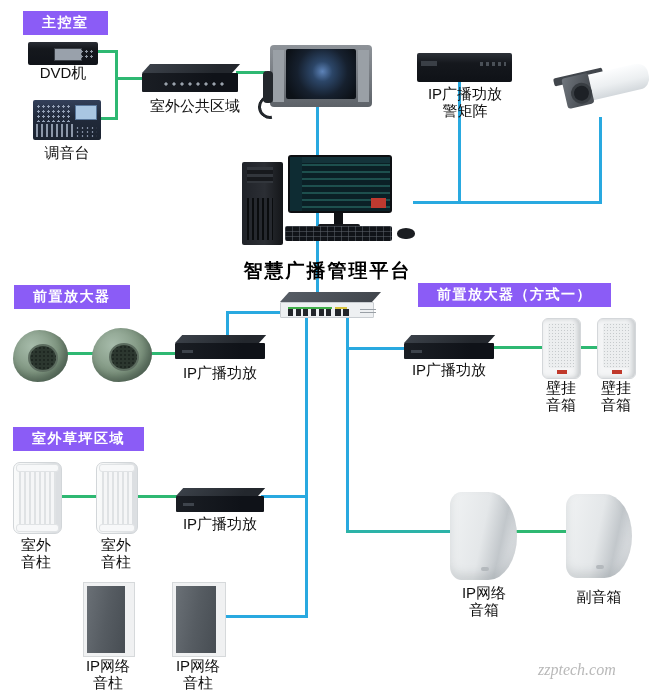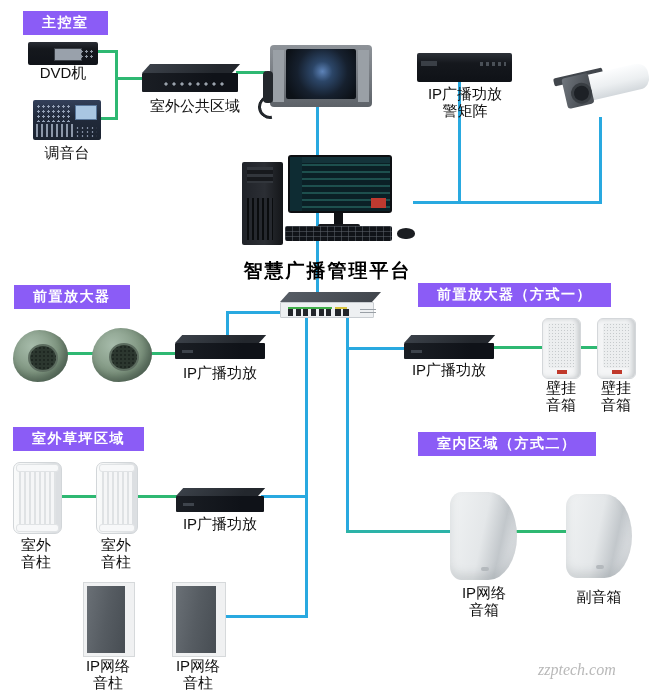--- a/index.html
+++ b/index.html
@@ -156,21 +156,20 @@
   <div class="ln c h" style="left:261px;top:495px;width:47px;"></div>
   <div class="ln c h" style="left:226px;top:615px;width:82px;"></div>
   <div class="ln c v" style="left:346px;top:316px;height:217px;"></div>
   <div class="ln c h" style="left:346px;top:347px;width:61px;"></div>
   <div class="ln t h" style="left:346px;top:530px;width:106px;"></div>
 
   <div class="area" style="left:23px;top:11px;">主控室</div>
   <div class="area" style="left:14px;top:285px;">前置放大器</div>
   <div class="area" style="left:418px;top:283px;">前置放大器（方式一）</div>
   <div class="area" style="left:13px;top:427px;">室外草坪区域</div>
-  <div class="area" style="left:418px;top:432px;">室内区域（方式二）</div>
 
   <div class="dev dvd" style="left:28px;top:42px;width:70px;height:23px;">
     <div class="dvd-scr"></div>
     <div class="dvd-btns"></div>
   </div>
   <div class="dlabel" style="left:18px;top:64px;width:90px;">DVD机</div>
 
   <div class="dev mixer" style="left:33px;top:100px;width:68px;height:40px;">
     <div class="mx-knobs"></div>
     <div class="mx-screen"></div>

